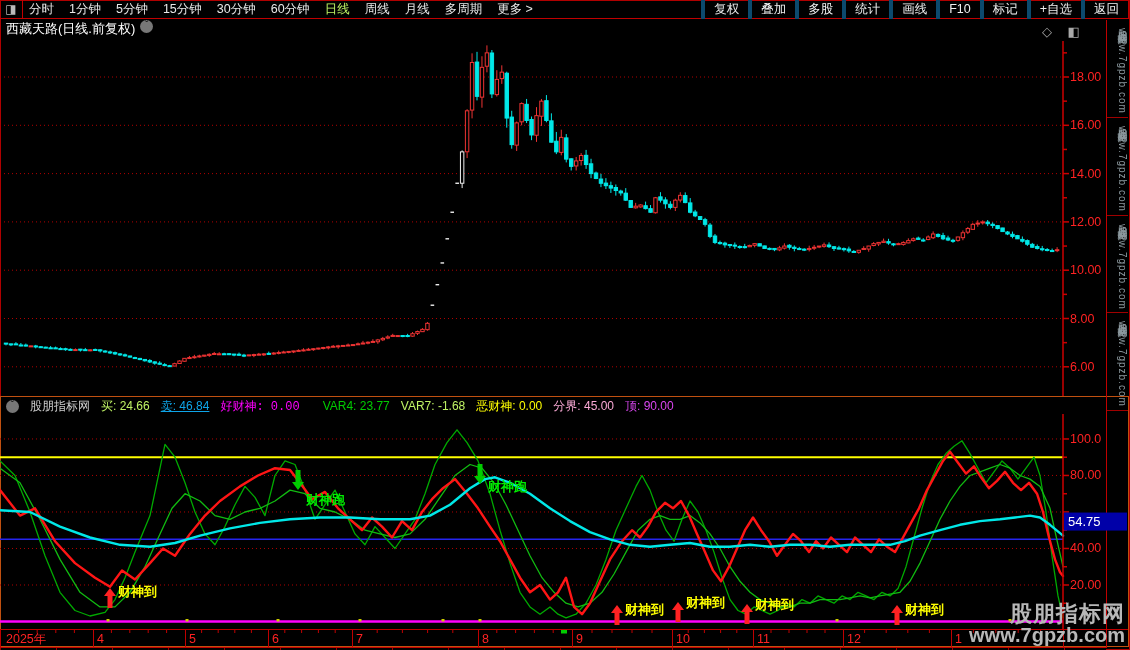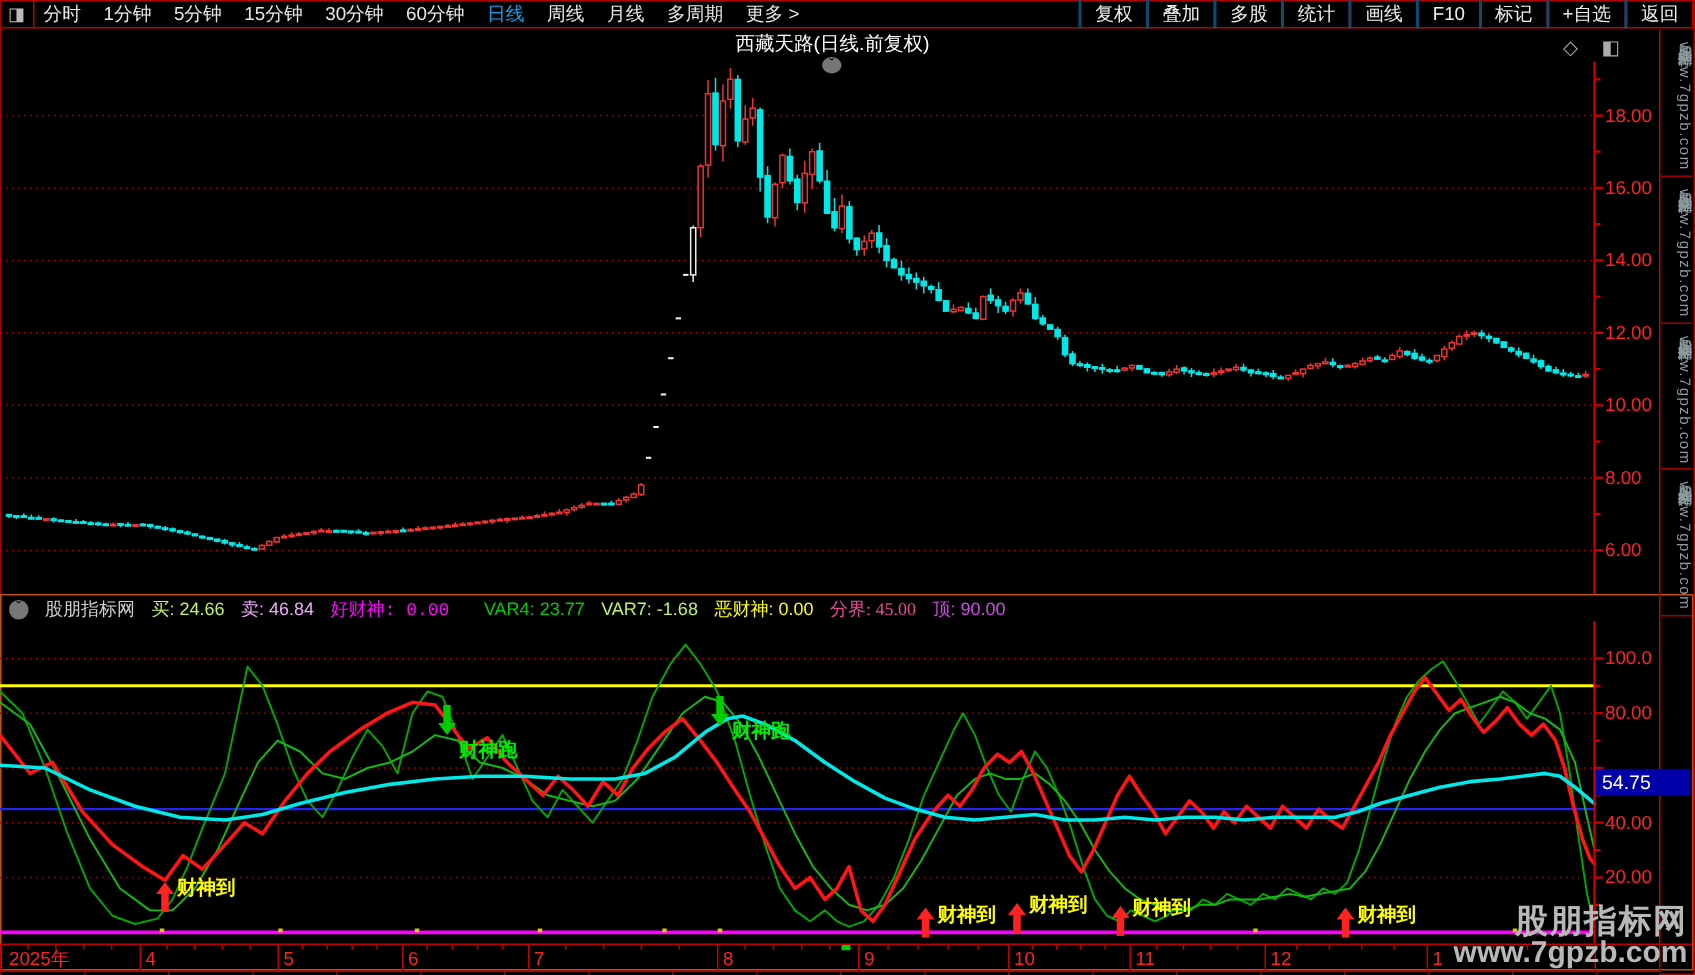--- a/index.html
+++ b/index.html
@@ -6,28 +6,28 @@
   body{width:1130px;height:650px;position:relative;overflow:hidden;
        font-family:"Liberation Sans","DejaVu Sans",sans-serif;-webkit-font-smoothing:none;}
   .win{position:absolute;inset:0;border:1px solid #b00000;box-sizing:border-box;background:#000;}
   
   .topbar{position:absolute;left:0;top:0;width:1130px;height:19px;border-bottom:1px solid #c00000;
           display:flex;align-items:center;font-size:12.5px;color:#e8e8e8;box-sizing:border-box;}
   .winicon-cell{width:22px;height:19px;border-right:1px solid #c00000;display:flex;align-items:center;
           justify-content:center;color:#bbb;font-size:12px;flex:0 0 auto;}
   .menu{display:flex;align-items:center;padding-left:6px;gap:15px;flex:0 0 auto;}
   .menu .mi{cursor:default;white-space:nowrap;}
-  .menu .mi.active{color:#0ea5e9;}
+  .menu .mi.active{color:#bef264;}
   .tb-spacer{flex:1 1 auto;}
   .tb-buttons{display:flex;height:19px;flex:0 0 auto;margin-right:1px;}
-  .tb-buttons .btn{border-left:2px solid #0c4a6e;border-right:1px solid #c00000;margin-left:-1px;
+  .tb-buttons .btn{border-left:4px solid #0c4a6e;border-right:1px solid #c00000;margin-left:-1px;
           padding:0 9px;display:flex;align-items:center;color:#f0f0f0;white-space:nowrap;}
   
-  .titlebar{position:absolute;left:0;top:20px;width:1104px;height:21px;display:flex;align-items:center;
-          color:#fff;font-size:13px;flex-direction:column;}
+  .titlebar{position:absolute;left:0;top:20px;width:1104px;height:21px;display:flex;align-items:flex-start;
+          color:#fff;font-size:13px;}
   .titlebar .t{margin-left:6px;}
   .circ-chevron{display:inline-block;width:13px;height:13px;border-radius:50%;background:#777;color:#000;
           font-size:10px;line-height:11px;text-align:center;margin-left:5px;}
   .corner-icons{position:absolute;top:24px;left:1042px;color:#aaa;font-size:13px;letter-spacing:6px;}
   svg{position:absolute;left:0;}
   
   .indpane{position:absolute;left:0;top:396px;width:1129px;height:251px;border:1px solid #c05010;
            box-sizing:border-box;}
   .indheader{position:absolute;left:0;top:398px;height:16px;display:flex;align-items:center;
            font-size:12px;gap:11px;padding-left:4px;white-space:nowrap;}
@@ -535,26 +535,26 @@
     <rect x="1050.438" y="209.55987493386107" width="3.4" height="1" fill="#00e8e8" stroke="#00e8e8" stroke-width="1"></rect>
     <line x1="1057.096" y1="206.18319898160965" x2="1057.096" y2="211.1407007115088" stroke="#ee3333" stroke-width="1"></line>
     <rect x="1055.396" y="208.67249999999999" width="3.4" height="1" fill="#000" stroke="#ee3333" stroke-width="1"></rect>
   </svg>
 
 <div class="indpane"></div>
 <div class="indheader" id="indHeader">
   <span class="circ-chevron" style="margin-left:2px">ˇ</span>
   <span class="nm">股朋指标网</span>
 <span class="fld" style="color: #bef264;">买: 24.66</span>
-    <span class="fld" style="color: #f0abfc;">卖: 46.84</span>
+    <span class="fld" style="color: #0ea5e9; text-decoration: underline;">卖: 46.84</span>
     <span class="fld" style="color: rgb(255, 0, 255); font-family: Liberation Mono, monospace;">好财神: 0.00</span>
     <span class="fld" style="color: rgb(0, 204, 0); margin-left: 12px;">VAR4: 23.77</span>
     <span class="fld" style="color: #bef264;">VAR7: -1.68</span>
     <span class="fld" style="color: rgb(255, 255, 0); text-align: right;">恶财神: 0.00</span>
-    <span class="fld" style="color: #ec4899; font-family: Liberation Serif, serif;">分界: 45.00</span>
+    <span class="fld" style="color: #f9a8d4;">分界: 45.00</span>
     <span class="fld" style="color: #d946ef;">顶: 90.00</span>
   </div>
 <svg id="indSvg" width="1130" height="218" style="top:414px;z-index:2;">
     <line x1="0" y1="170.99200000000002" x2="1063" y2="170.99200000000002" stroke="#b00000" stroke-width="1" stroke-dasharray="1 3"></line>
     <line x1="0" y1="134.484" x2="1063" y2="134.484" stroke="#b00000" stroke-width="1" stroke-dasharray="1 3"></line>
     <line x1="0" y1="97.976" x2="1063" y2="97.976" stroke="#b00000" stroke-width="1" stroke-dasharray="1 3"></line>
     <line x1="0" y1="61.46800000000002" x2="1063" y2="61.46800000000002" stroke="#b00000" stroke-width="1" stroke-dasharray="1 3"></line>
     <line x1="0" y1="24.960000000000008" x2="1063" y2="24.960000000000008" stroke="#b00000" stroke-width="1" stroke-dasharray="1 3"></line>
     <line x1="0" y1="43.214" x2="1063" y2="43.214" stroke="#ffff00" stroke-width="2"></line>
     <line x1="0" y1="125.357" x2="1063" y2="125.357" stroke="#2525ee" stroke-width="1.5"></line>

